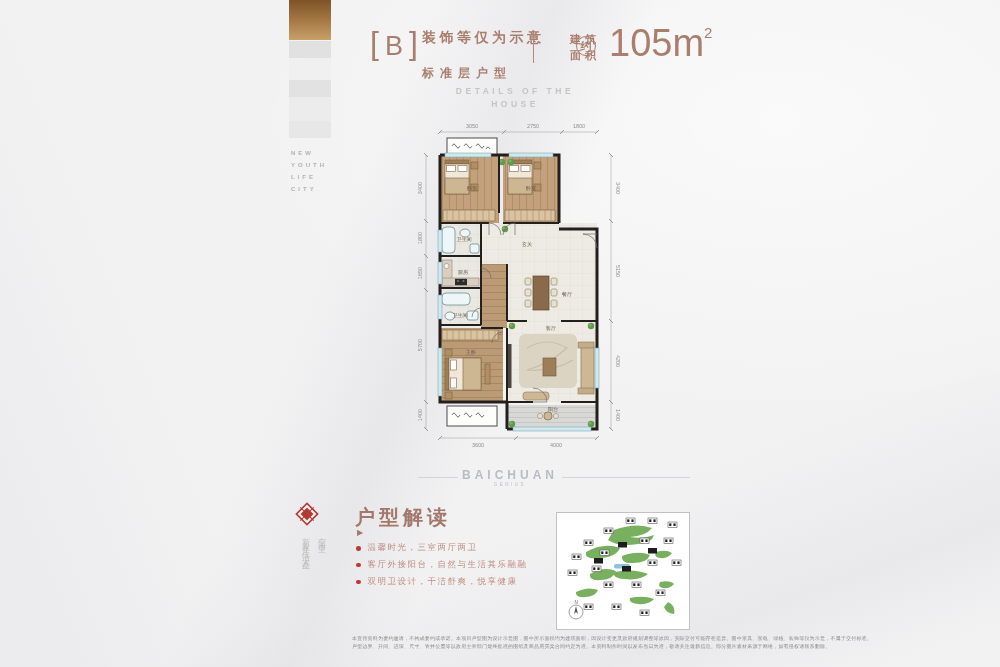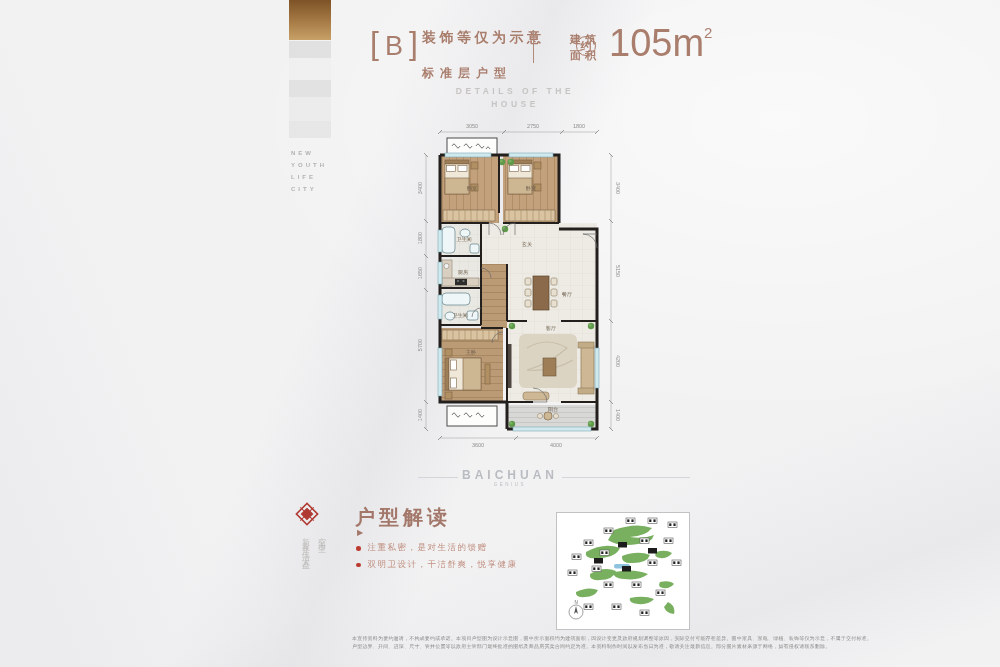--- a/index.html
+++ b/index.html
@@ -350,21 +350,25 @@
 </svg>
 
 <div class="abs vert-col vc-r">空海里</div>
 <div class="abs vert-col vc-l">新青年生活大盘</div>
 
 <div class="abs interp-h">户型解读</div>
 <div class="abs interp-marker">▶</div>
 <div class="abs bullets">
   <div class="bullet-row">
     <span class="bullet-dot"></span>
-    <span class="bullet-txt">注重私密，是对生活的馈赠</span>
+    <span class="bullet-txt">温馨时光，三室两厅两卫</span>
+  </div>
+  <div class="bullet-row">
+    <span class="bullet-dot"></span>
+    <span class="bullet-txt">客厅外接阳台，自然与生活其乐融融</span>
   </div>
   <div class="bullet-row">
     <span class="bullet-dot"></span>
     <span class="bullet-txt">双明卫设计，干洁舒爽，悦享健康</span>
   </div>
 </div>
 
 <svg class="abs" style="left:556px;top:512px" width="134" height="118" viewBox="0 0 134 118">
   <rect x="0.5" y="0.5" width="133" height="117" fill="#ffffff" stroke="#c2c2c2"></rect>
 

